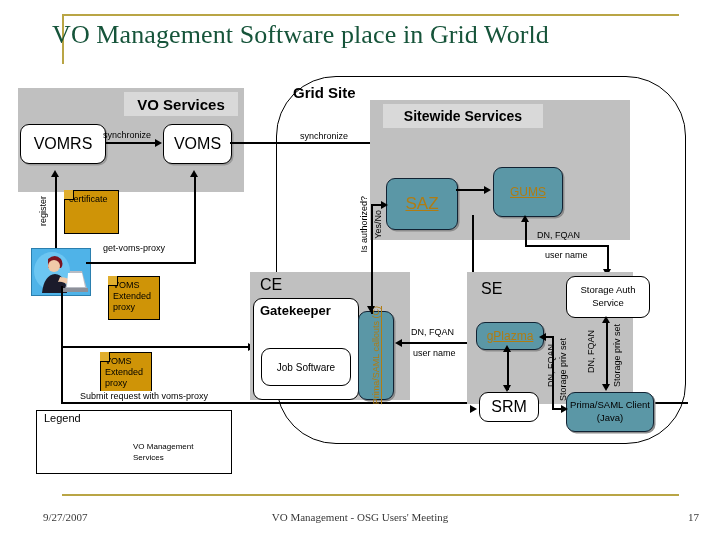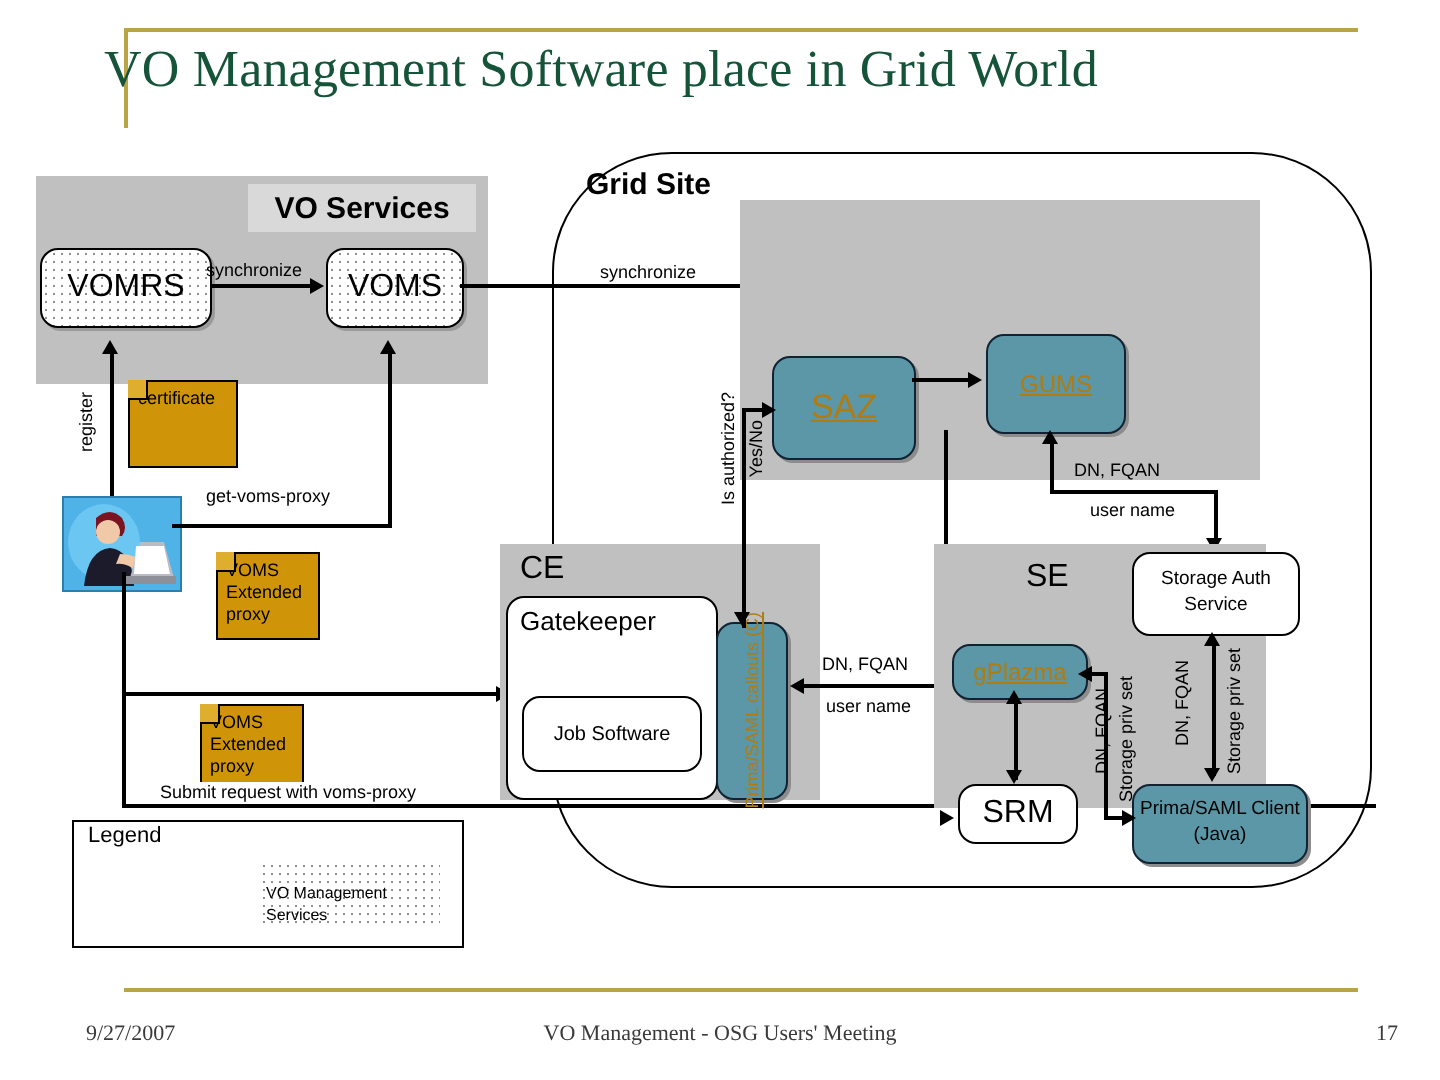--- a/index.html
+++ b/index.html
@@ -103,20 +103,21 @@
   <div class="ln lnh" style="left:106px;top:142px;width:50px;"></div>
   <div class="arr right" style="left:155px;top:138.5px;"></div>
   <div class="plainlabel" style="left:103px;top:130px;font-size:9px;">synchronize</div>
 
   <div class="ln lnh" style="left:230px;top:142px;width:244px;"></div>
   <div class="ln lnv" style="left:472px;top:142px;height:37px;"></div>
   <div class="arr down" style="left:468.5px;top:177px;"></div>
   <div class="plainlabel" style="left:300px;top:131px;font-size:9px;">synchronize</div>
 
   <div class="grayzone" style="left:370px;top:100px;width:260px;height:140px;"></div>
+  <div class="zonetitle" style="left:383px;top:104px;width:160px;height:24px;font-size:14px;">Sitewide Services</div>
 
   <div class="tealbox" style="left:386px;top:178px;width:70px;height:50px;font-size:17px;">
     <span class="u">SAZ</span>
   </div>
   <div class="tealbox" style="left:493px;top:167px;width:68px;height:48px;font-size:12px;">
     <span class="u">GUMS</span>
   </div>
 
   <div class="ln lnv" style="left:456px;top:189px;height:0px;"></div>
   <div class="ln lnh" style="left:456px;top:189px;width:29px;"></div>
@@ -171,21 +172,21 @@
   <div class="doc" style="left:100px;top:352px;width:52px;height:44px;font-size:9px;">
     <span class="fold"></span>
     <span>VOMS Extended proxy</span>
   </div>
   <div class="plainlabel" style="left:80px;top:391px;font-size:9px;background:#fff;">Submit request with voms-proxy</div>
 
   <div class="grayzone" style="left:250px;top:272px;width:160px;height:128px;"></div>
   <div class="plainlabel" style="left:260px;top:276px;font-size:16px;">CE</div>
 
   <div class="whitebox" style="left:253px;top:298px;width:104px;height:100px;justify-content:flex-start;align-items:flex-start;">
-    <span style="font-size:13px;padding:4px 0 0 6px;">Gatekeeper</span>
+    <span style="font-size:13px;padding:4px 0 0 6px;font-weight:bold;">Gatekeeper</span>
   </div>
   <div class="whitebox" style="left:261px;top:348px;width:88px;height:36px;font-size:10px;">Job Software</div>
 
   <div class="tealbox black" style="left:358px;top:311px;width:34px;height:87px;font-size:9px;">
     <span class="vert u" style="color:#b07c12;">Prima/SAML callouts (C)</span>
   </div>
 
   <div class="ln lnv" style="left:371px;top:204px;height:110px;"></div>
   <div class="ln lnh" style="left:371px;top:204px;width:14px;"></div>
   <div class="arr right" style="left:381px;top:200.5px;"></div>
@@ -193,21 +194,21 @@
   <div class="plainlabel vert" style="left:359px;top:196px;font-size:9px;">Is authorized?</div>
   <div class="plainlabel vert" style="left:373px;top:210px;font-size:9px;">Yes/No</div>
 
   <div class="ln lnv" style="left:472px;top:215px;height:129px;"></div>
   <div class="ln lnh" style="left:400px;top:342px;width:74px;"></div>
   <div class="arr left" style="left:395px;top:338.5px;"></div>
   <div class="plainlabel" style="left:411px;top:327px;font-size:9px;">DN, FQAN</div>
   <div class="plainlabel" style="left:413px;top:348px;font-size:9px;">user name</div>
 
   <div class="grayzone" style="left:467px;top:272px;width:166px;height:132px;"></div>
-  <div class="plainlabel" style="left:481px;top:280px;font-size:16px;margin-left:32px;">SE</div>
+  <div class="plainlabel" style="left:481px;top:280px;font-size:16px;">SE</div>
 
   <div class="whitebox" style="left:566px;top:276px;width:82px;height:40px;font-size:9.5px;line-height:1.35;">Storage Auth Service</div>
 
   <div class="tealbox" style="left:476px;top:322px;width:66px;height:26px;font-size:12px;">
     <span>g</span>
       <span class="u">Plazma</span>
   </div>
 
   <div class="whitebox" style="left:479px;top:392px;width:58px;height:28px;font-size:16px;">SRM</div>
 

